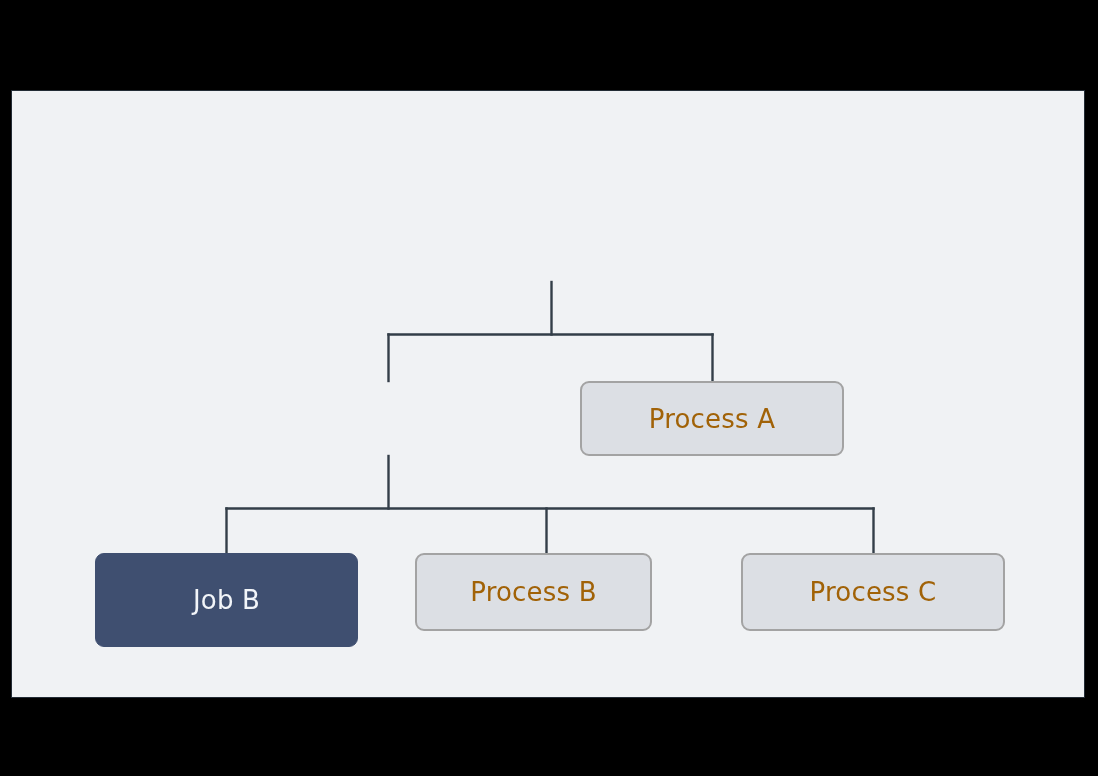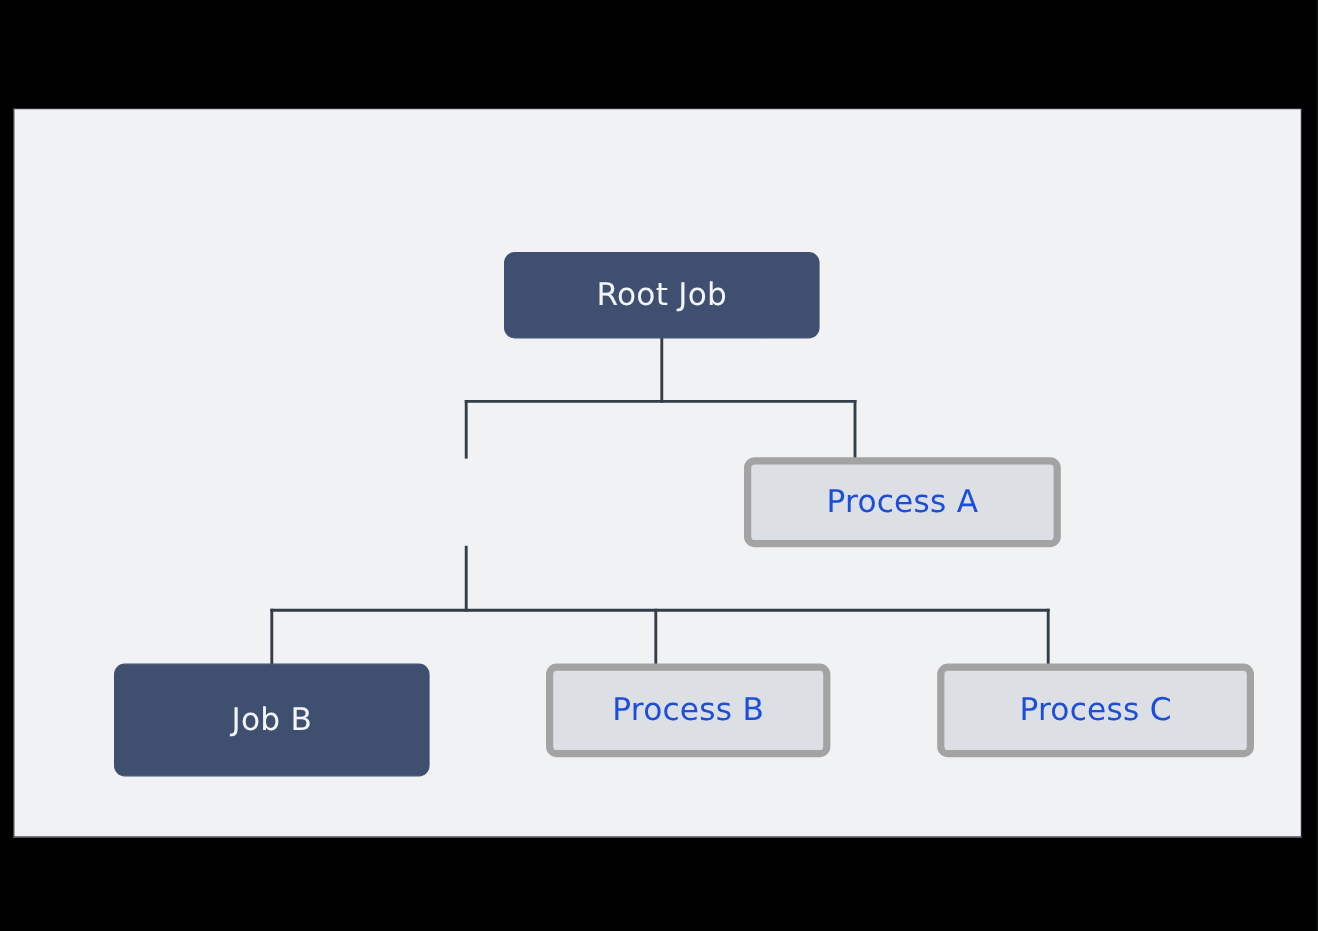--- a/index.html
+++ b/index.html
@@ -63,23 +63,22 @@
   }
 
   .node.job {
     background: #3f4f70;
     color: #f2f5f9;
     border: 1px solid #3f4f70;
   }
 
   .node.process {
     background: #dcdfe4;
-    color: #1d4ed8;
-    border: 6px solid #a3a3a3;
-    margin-left: 40px;
+    color: #a16207;
+    border: 2px solid #a3a3a3;
   }
 
   .node-label {
     display: block;
     line-height: 1;
     pointer-events: none;
   }
 </style>
 </head>
 <body>
@@ -105,23 +104,20 @@
           <path d="M 214.5 417.5 L 861.5 417.5"></path>
 
           <path d="M 214.5 417.5 L 214.5 462"></path>
 
           <path d="M 534.5 417.5 L 534.5 462"></path>
 
           <path d="M 861.5 417.5 L 861.5 462"></path>
         </g>
       </svg>
 
-      <div class="node job" style="left:408px; top:119px; width:263px; height:72px;">
-        <span class="node-label">Root Job</span>
-      </div>
 
 
       <div class="node process" style="left:568px; top:290px; width:264px; height:75px;">
         <span class="node-label">Process A</span>
       </div>
 
       <div class="node job" style="left:83px; top:462px; width:263px; height:94px;">
         <span class="node-label">Job B</span>
       </div>
 

